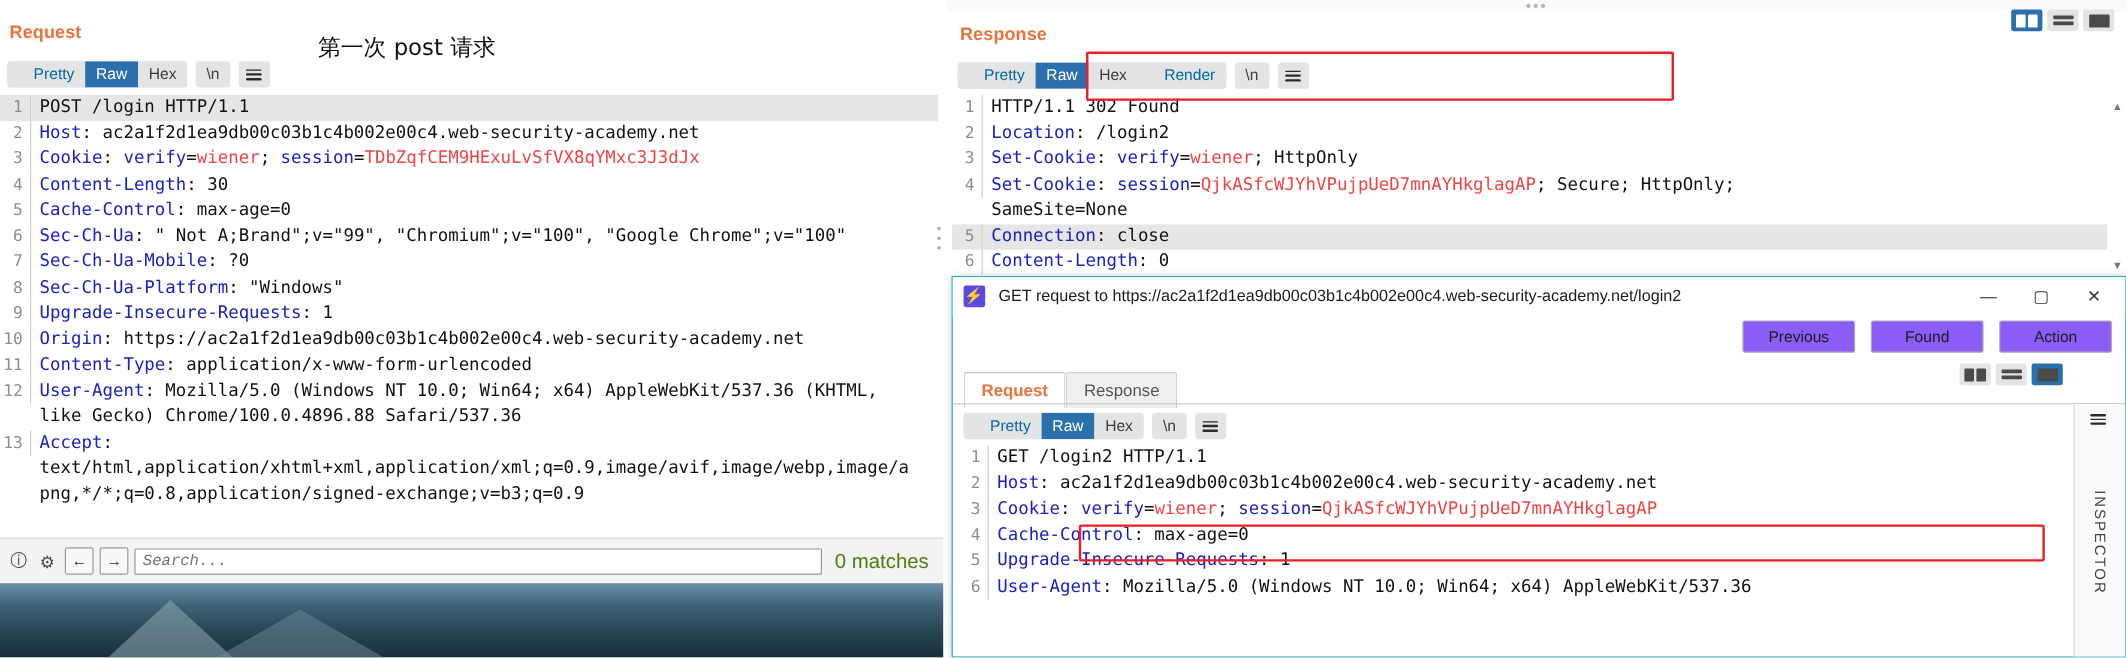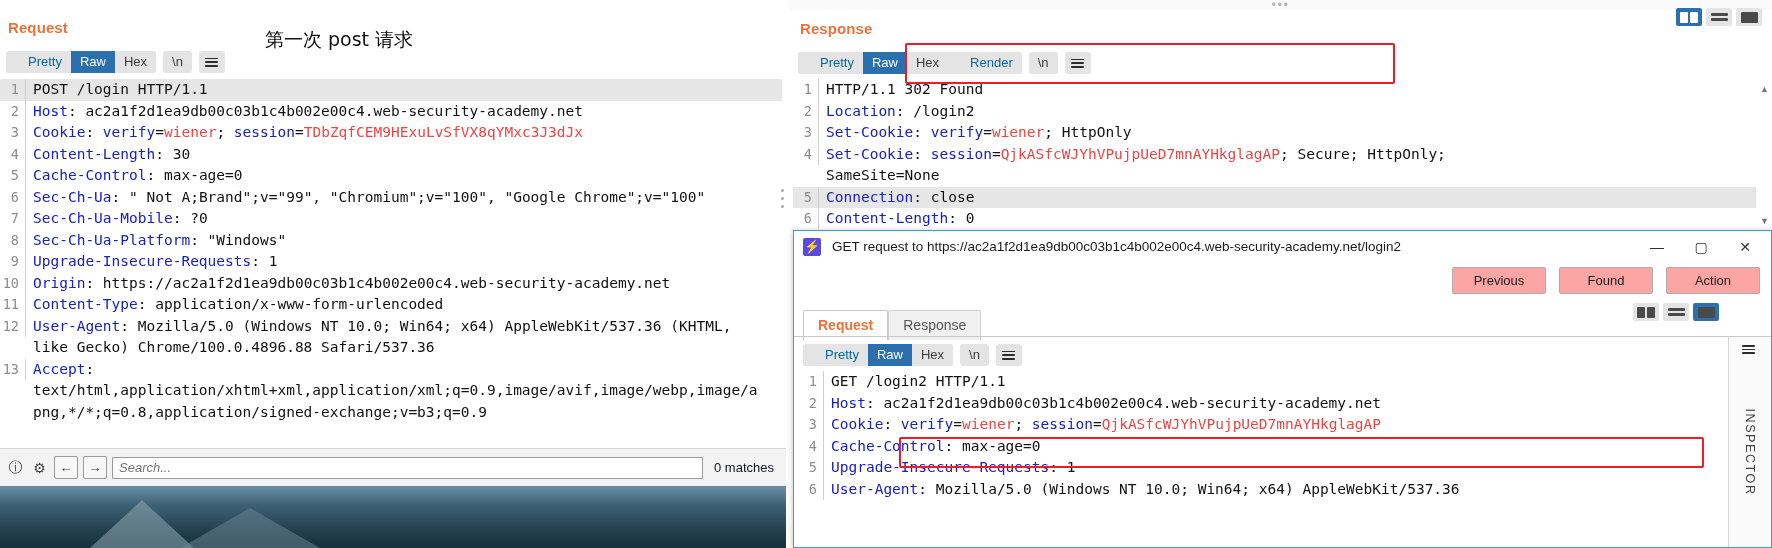--- a/index.html
+++ b/index.html
@@ -79,24 +79,24 @@
   .icobtn{
     width:19px;height:19px;display:flex;align-items:center;justify-content:center;
     color:#444;font-size:14px;
   }
   .sqbtn{
     width:22px;height:21px;border:1px solid #9b9b9b;background:#f7f7f7;border-radius:2px;
     display:flex;align-items:center;justify-content:center;font-size:13px;color:#333;
   }
   #search-input{
     flex:1;height:22px;border:1px solid #9a9a9a;background:#fff;border-radius:1px;
-    font-family:Liberation Sans, sans-serif;font-style:italic;font-size:13px;color:#8b8b8b;
+    font-family:Liberation Mono, monospace;font-style:italic;font-size:13px;color:#8b8b8b;
     padding:0 6px;box-sizing:border-box;outline:none;
   }
-  #matches{font-size:13px;color:#0f172a;white-space:nowrap;padding:0 6px;}
+  #matches{font-size:17px;color:#4d7c0f;white-space:nowrap;padding:0 6px;}
 
   
   .cn{
     font-family:"DejaVu Sans", sans-serif;
     font-size:19px;color:#111;white-space:nowrap;
   }
 
   
   #right-panel{position:absolute;left:789px;top:0;right:0;top:0;height:236px;background:#fff;}
   #rp-top{
@@ -163,21 +163,21 @@
   #burp-logo span{color:#fff;font-size:13px;line-height:1;font-weight:bold;}
   #pop-title-text{font-size:13.5px;color:#1b1b1b;white-space:nowrap;}
   .wbtn{
     width:44px;height:30px;display:flex;align-items:center;justify-content:center;
     color:#333;font-size:14px;
   }
   #pop-sub{position:relative;height:40px;}
   #pop-annot{position:absolute;left:208px;top:8px;}
   #pop-actions{position:absolute;right:11px;top:4px;display:flex;gap:13px;}
   .pbtn{
-    min-width:92px;height:25px;border:1px solid #adadad;background:#fca5a5;border-radius:2px;
+    min-width:92px;height:25px;border:1px solid #adadad;background:#8b5cf6;border-radius:2px;
     display:flex;align-items:center;justify-content:center;font-size:13px;color:#1b1b1b;
   }
   #pop-tabs{
     position:absolute;left:9px;top:79px;display:flex;align-items:flex-end;gap:0;
   }
   .ptab{
     font-size:14px;padding:6px 14px 7px;color:#555;background:#f0f0f0;
     border:1px solid #d0d0d0;border-bottom:none;border-radius:2px 2px 0 0;
   }
   .ptab.active{color:#e8743b;font-weight:bold;background:#fff;border-color:#c7c7c7;}

